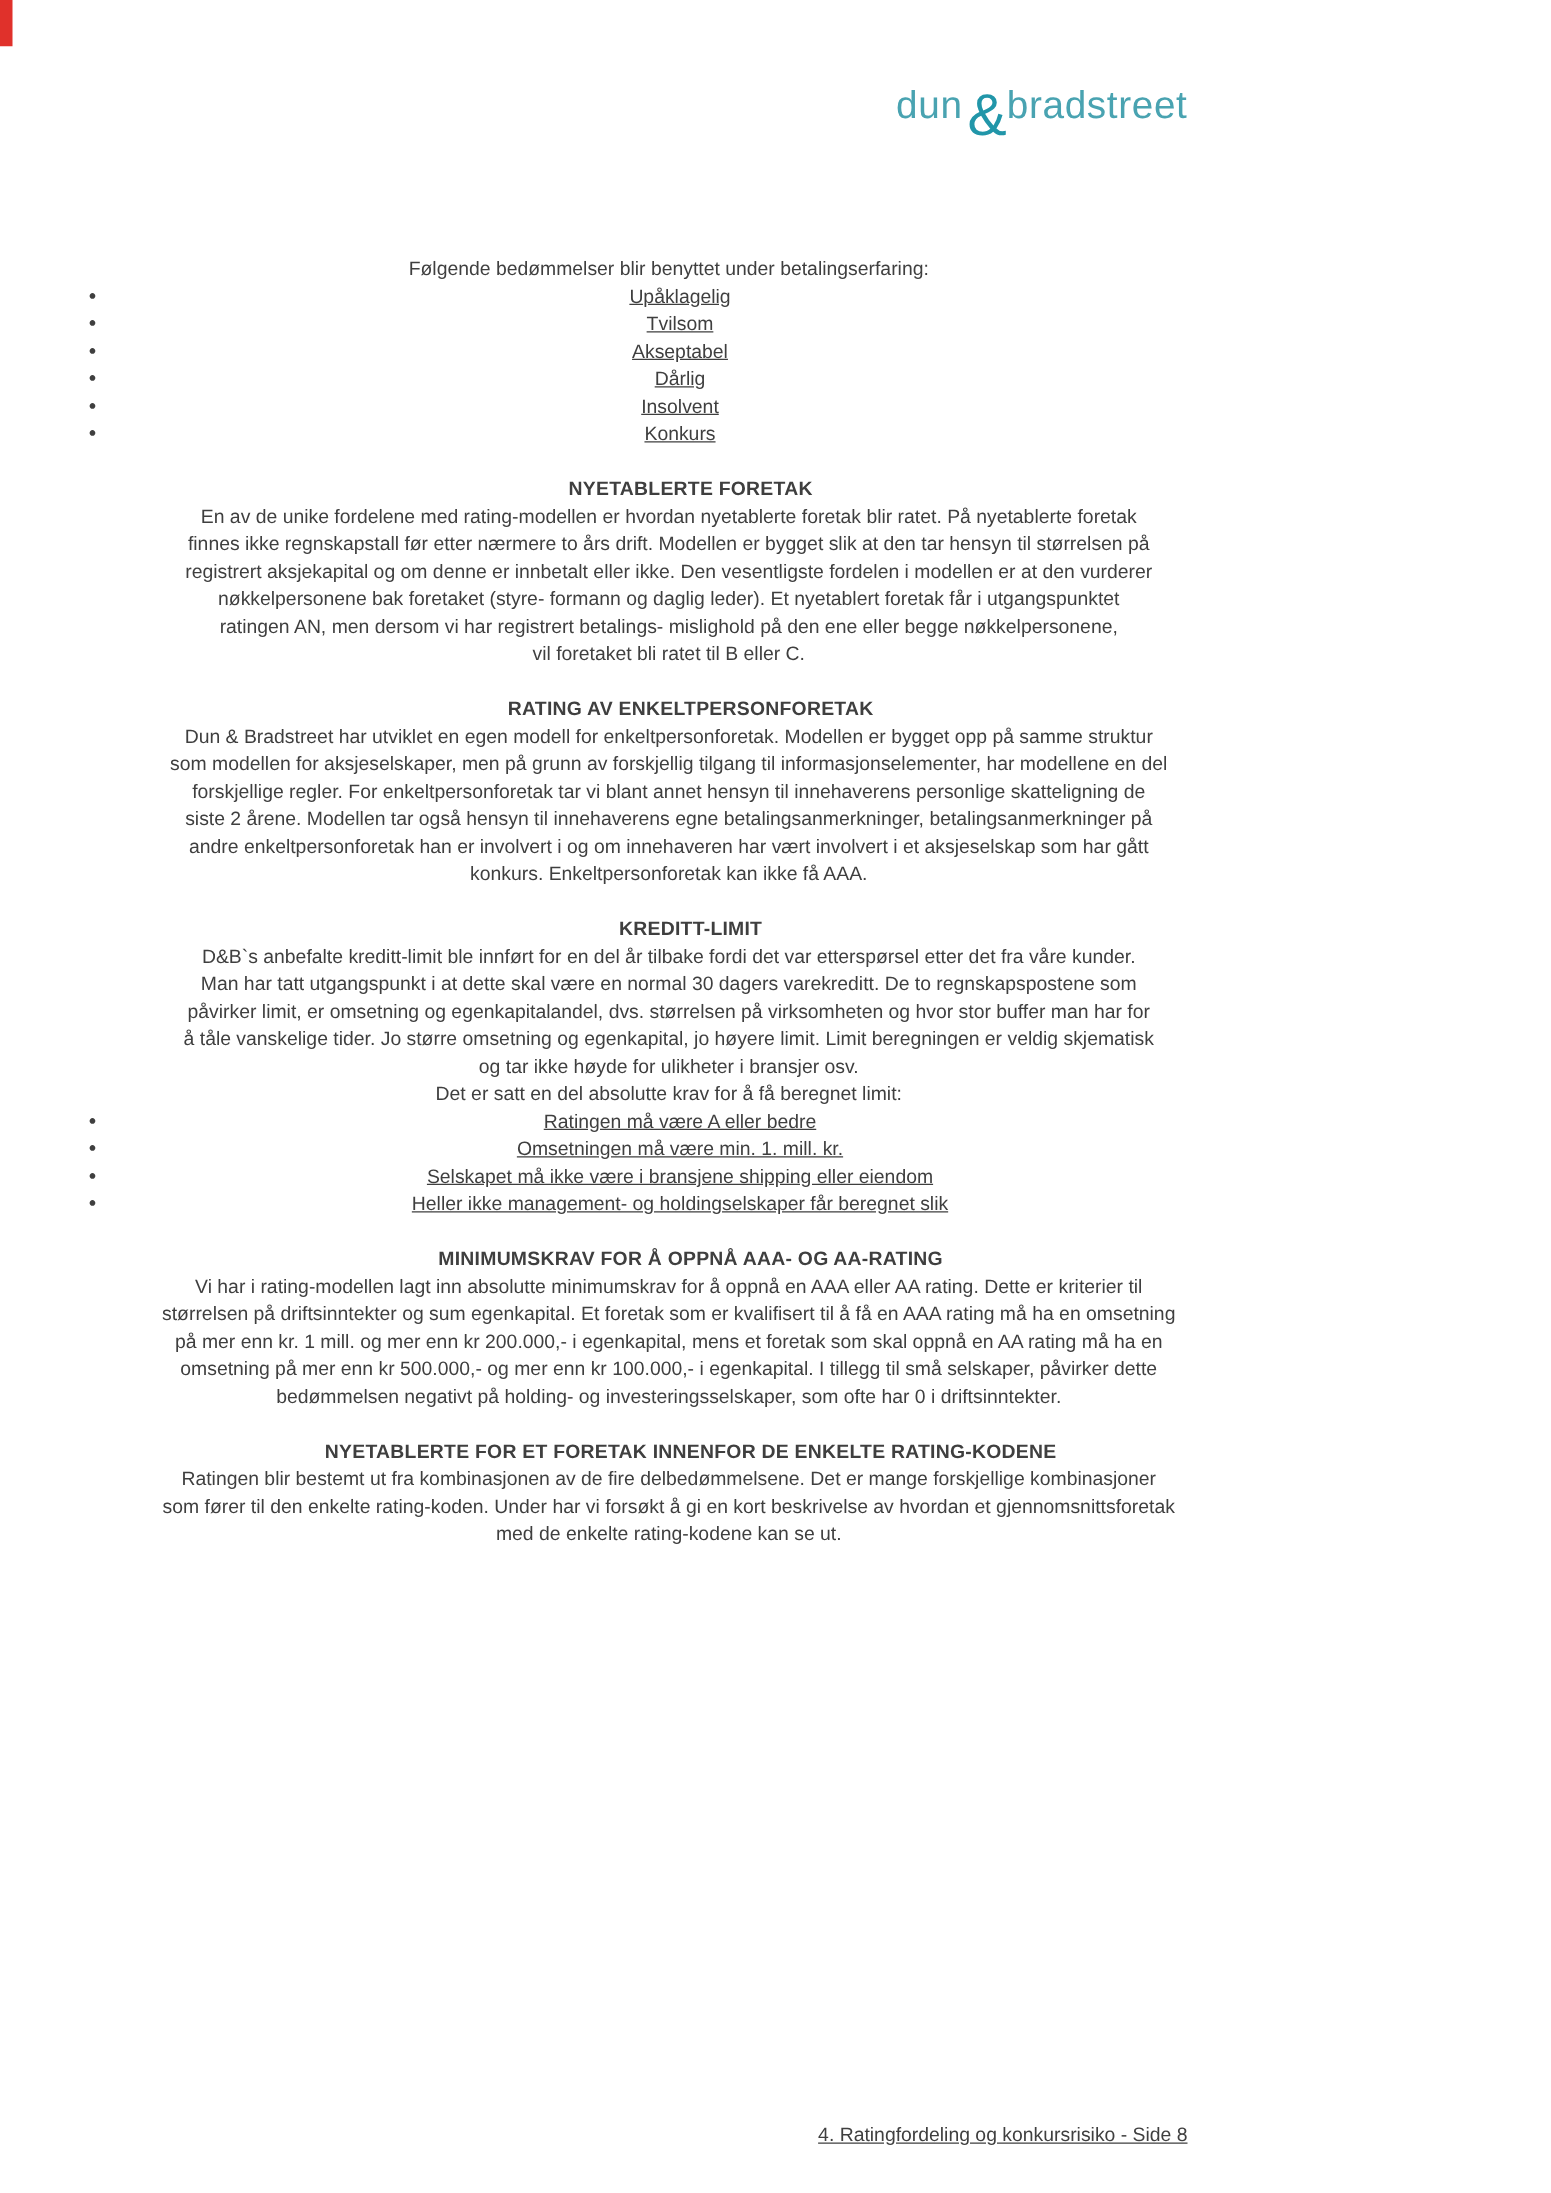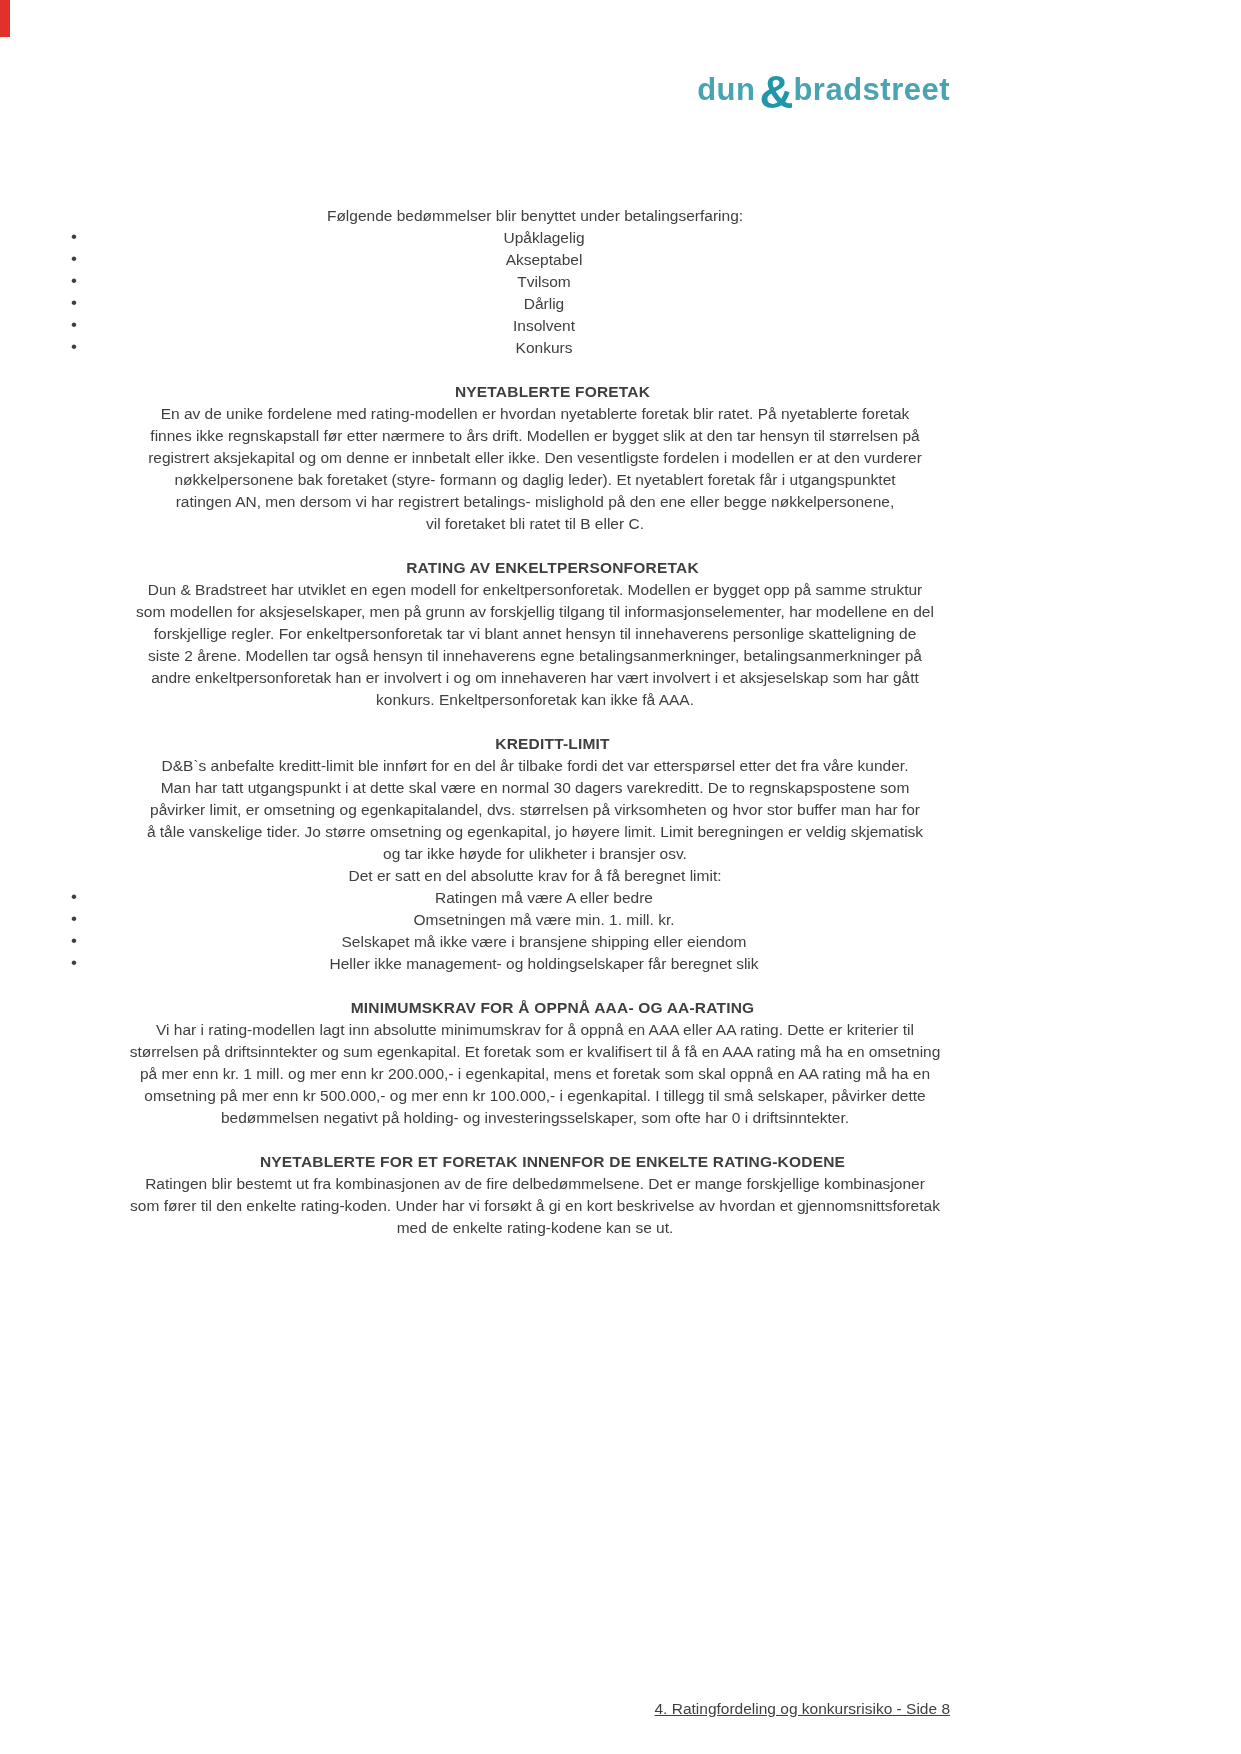--- a/index.html
+++ b/index.html
@@ -17,23 +17,22 @@
     position: absolute;
     left: 0; top: 0;
     width: 10px; height: 37px;
     background: var(--accent_red, #e0312b);
   }
   .logo {
     position: absolute;
     top: 66px;
     right: 291px;
     display: flex;
-    align-items: center;
+    align-items: flex-start;
     white-space: nowrap;
-    font-weight: bold;
   }
   .logo-dun, .logo-brad {
     font-size: 31px;
     letter-spacing: 0.5px;
     color: var(--logo_teal, #49a3b1);
   }
   .logo-amp {
     font-size: 47px;
     line-height: 1;
     margin: 0 0 0 4px;
@@ -52,21 +51,21 @@
   }
   .content p { white-space: pre-line; }
   .content h2 {
     font-size: 15.5px;
     font-weight: bold;
     letter-spacing: 0.2px;
     margin-top: 22px;
     color: var(--text_color, #3f3f3f);
     margin-left: 35px;
   }
-  ul.bullets { list-style: none; }
+  ul.bullets { list-style: none; text-decoration: underline; }
   ul.bullets li { position: relative; padding-left: 18px; }
   ul.bullets li::before {
     content: "\2022";
     position: absolute;
     left: 2px;
     top: -1px;
     font-size: 17px;
   }
   .spaced { }
   .footer {
@@ -89,22 +88,22 @@
     <span class="logo-dun">dun</span>
     <span class="logo-amp">&amp;</span>
     <span class="logo-brad">bradstreet</span>
   </div>
 
   <div class="content">
 
     <p class="lead">Følgende bedømmelser blir benyttet under betalingserfaring:</p>
     <ul class="bullets">
       <li>Upåklagelig</li>
+      <li>Tvilsom</li>
       <li>Akseptabel</li>
-      <li>Tvilsom</li>
       <li>Dårlig</li>
       <li>Insolvent</li>
       <li>Konkurs</li>
     </ul>
 
     <h2>NYETABLERTE FORETAK</h2>
     <p>En av de unike fordelene med rating-modellen er hvordan nyetablerte foretak blir ratet. På nyetablerte foretak
 finnes ikke regnskapstall før etter nærmere to års drift. Modellen er bygget slik at den tar hensyn til størrelsen på
 registrert aksjekapital og om denne er innbetalt eller ikke. Den vesentligste fordelen i modellen er at den vurderer
 nøkkelpersonene bak foretaket (styre- formann og daglig leder). Et nyetablert foretak får i utgangspunktet

